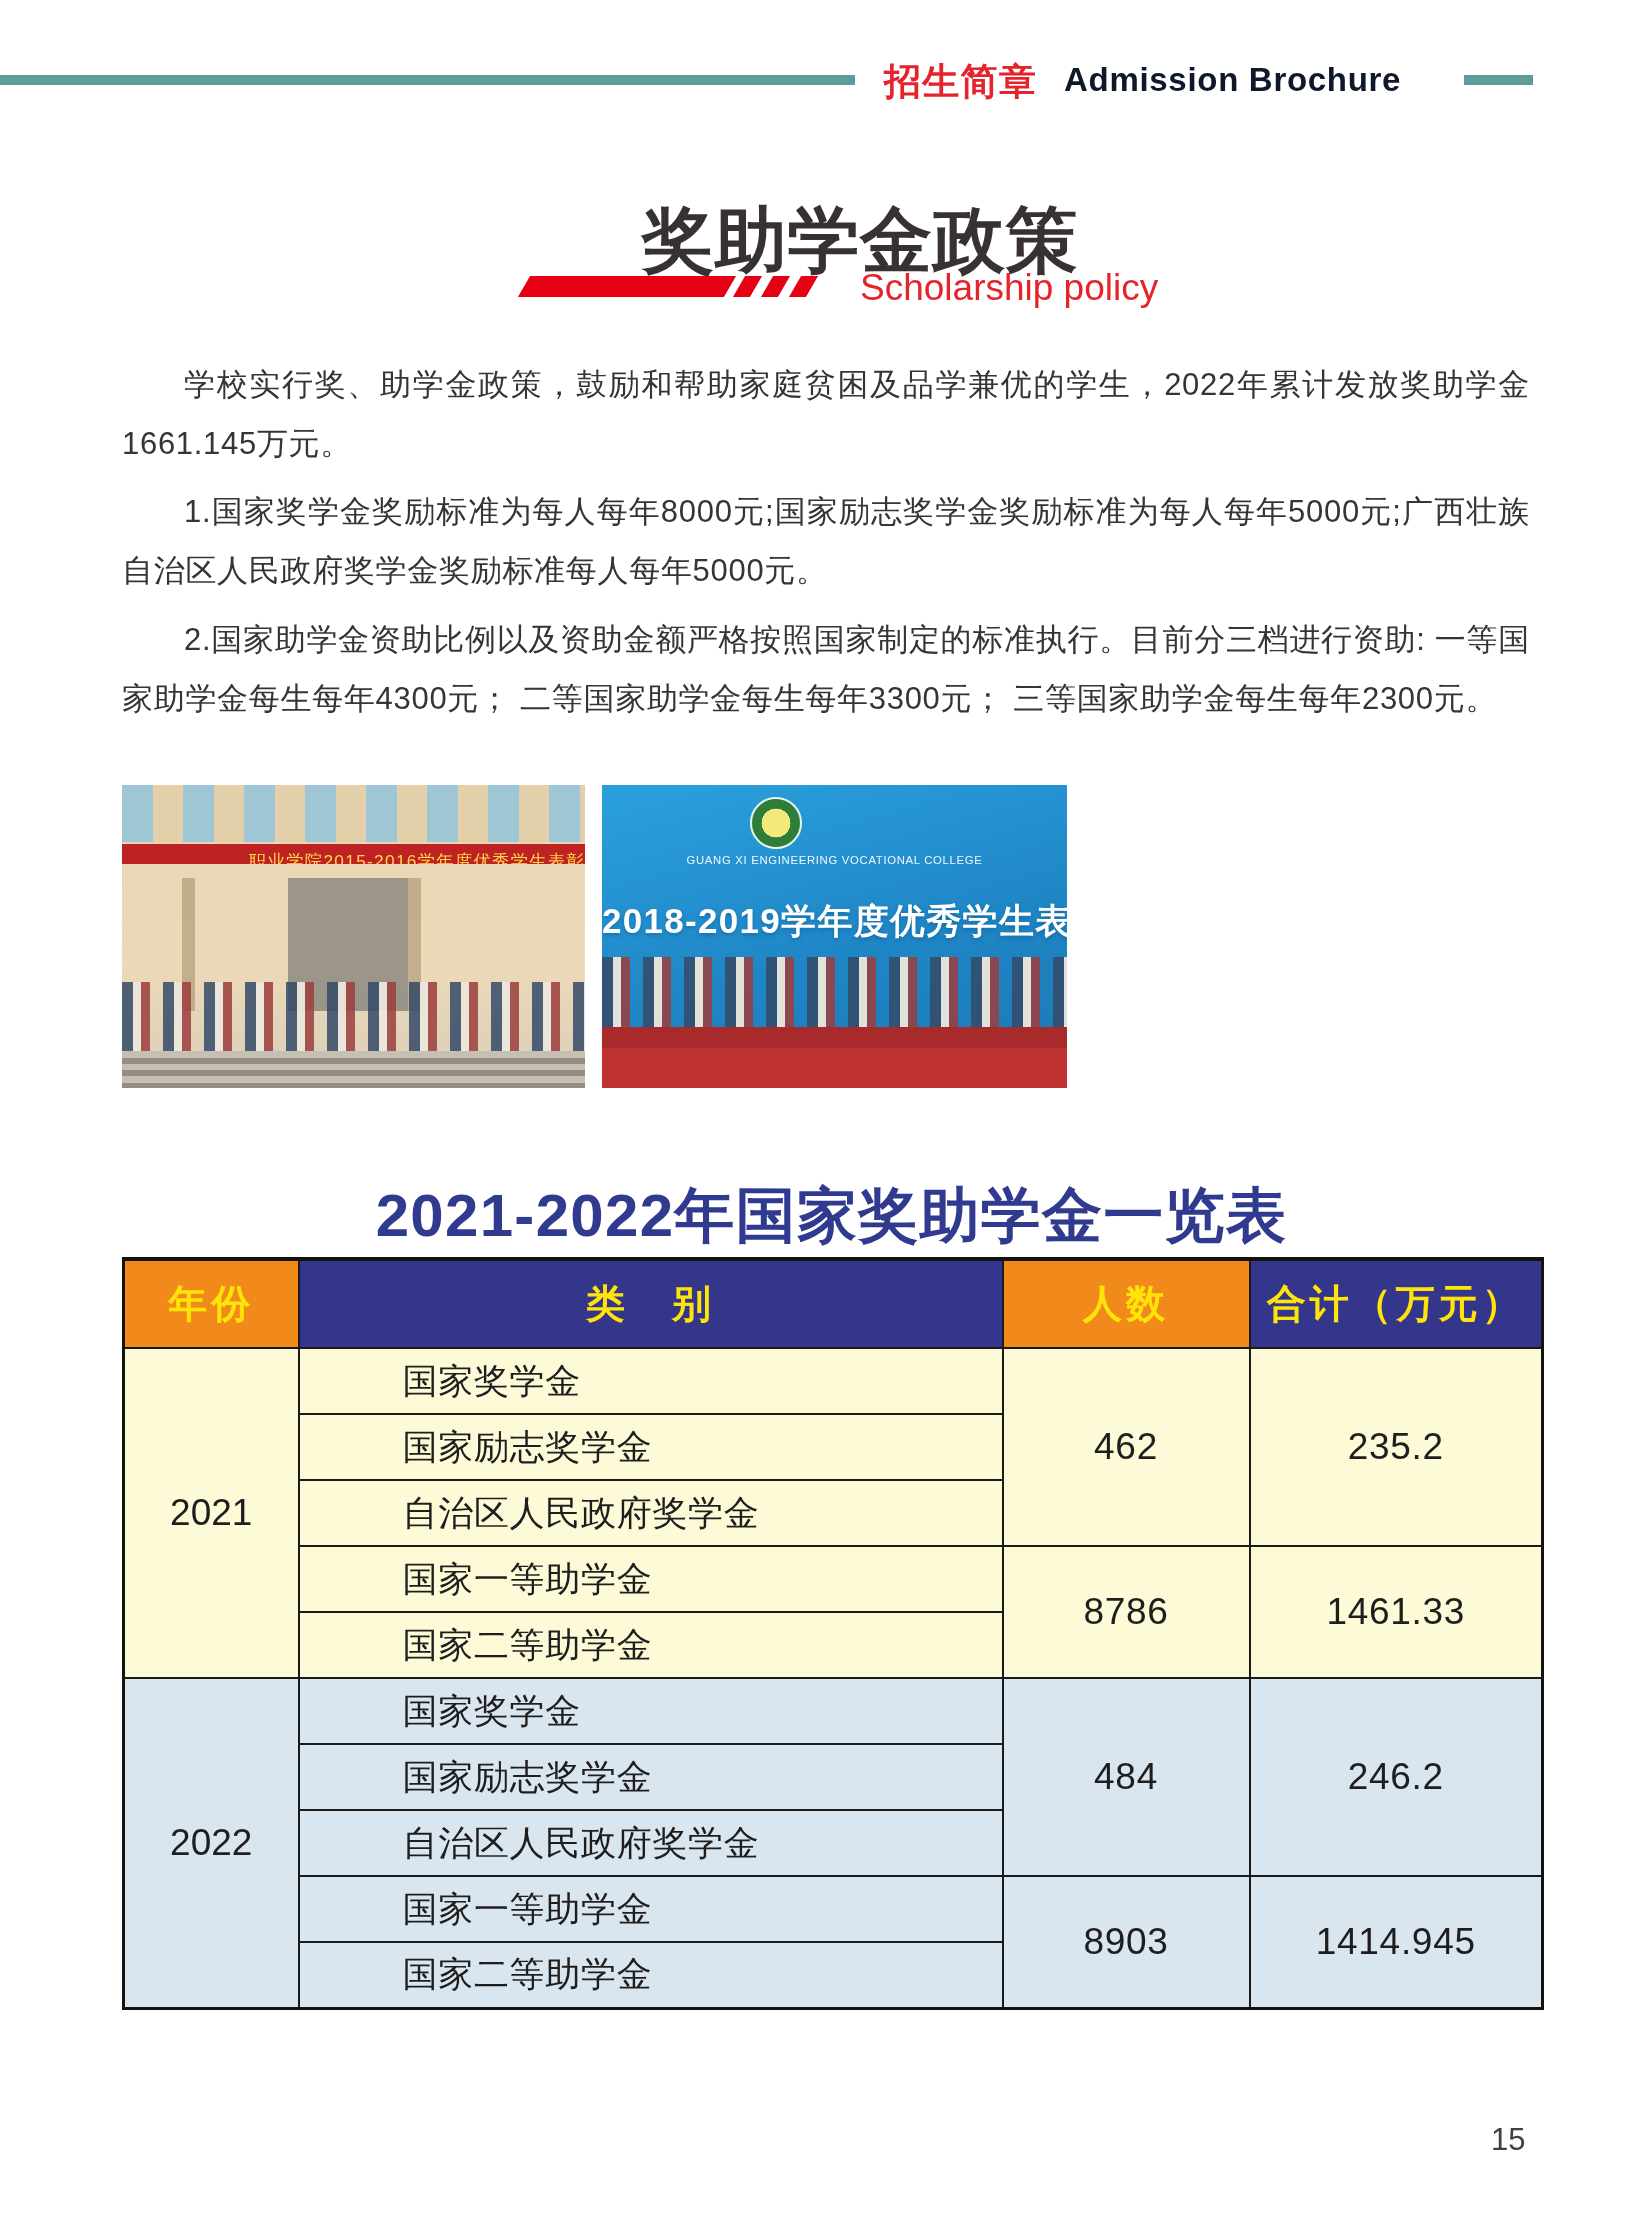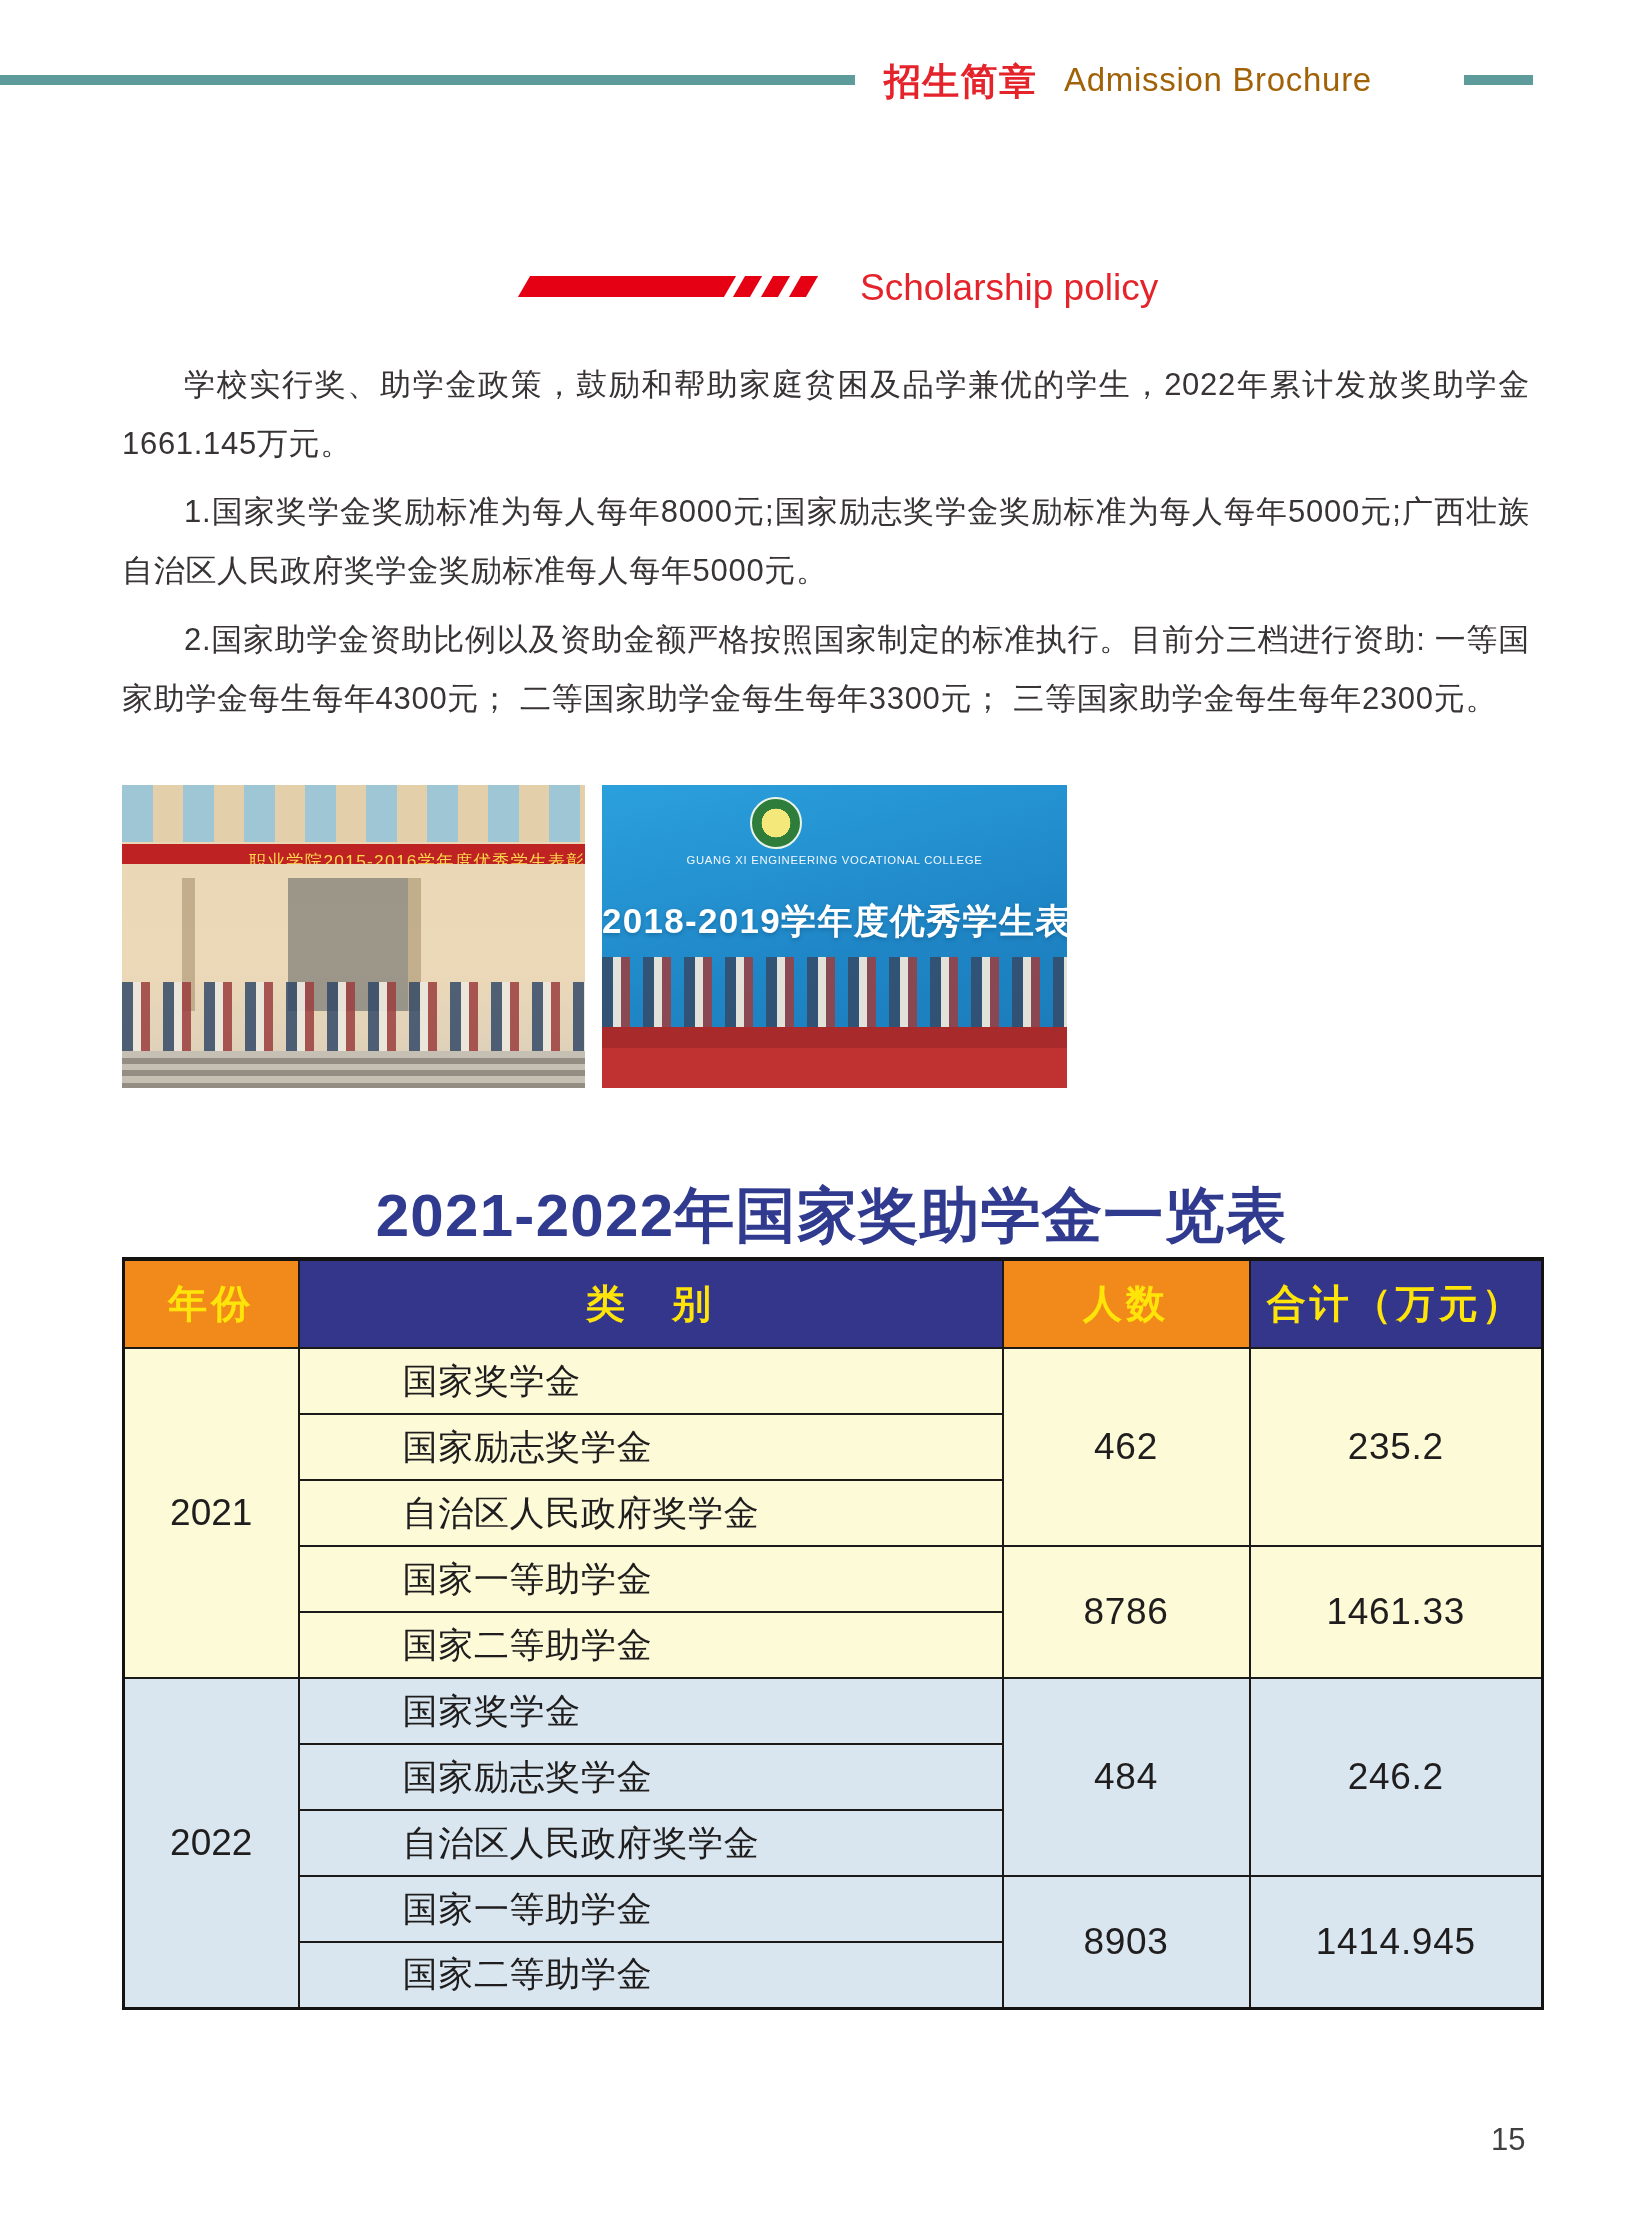--- a/index.html
+++ b/index.html
@@ -9,21 +9,21 @@
     font-family:"Liberation Sans","DejaVu Sans",sans-serif;
     position:relative; overflow:hidden;
     color:#383334;
   }
   .page { position:absolute; inset:0; }
 
   
   .teal-bar  { position:absolute; left:0;   top:75px; width:855px; height:10px; background:#5e9c9c; }
   .teal-dash { position:absolute; left:1464px; top:75px; width:69px; height:10px; background:#5e9c9c; }
   .hdr-cn { position:absolute; left:884px; top:57px; font-size:37px; font-weight:bold; color:#e5232b; letter-spacing:1.3px; }
-  .hdr-en { position:absolute; left:1064px; top:61px; font-size:33px; color:#a16207; letter-spacing:0.7px; }
+  .hdr-en { position:absolute; left:1064px; top:61px; font-size:33px; color:#0f172a; letter-spacing:0.7px;font-weight:bold; }
 
   
   .sec-title { position:absolute; left:642px; top:193px; font-size:72px; font-weight:bold; color:#383134; letter-spacing:0.7px; }
   .red-bar   { position:absolute; left:524px; top:276px; width:206px; height:21px; background:#e60013; transform:skewX(-30deg); }
   .slash     { position:absolute; top:276px; width:17.3px; height:21px; background:#e60013; transform:skewX(-30deg); }
   .slash.s1 { left:739px; } .slash.s2 { left:767px; } .slash.s3 { left:795px; }
   .sec-en   { position:absolute; left:860px; top:267px; font-size:37px; color:#e5232b; }
 
   
   .body-text { position:absolute; left:122px; top:355px; width:1408px; }
@@ -111,20 +111,21 @@
 </head>
 <body>
 
 <div class="page">
 
   <div class="teal-bar"></div>
   <div class="hdr-cn">招生简章</div>
   <div class="hdr-en">Admission Brochure</div>
   <div class="teal-dash"></div>
 
+  <div class="sec-title">奖助学金政策</div>
   <div class="red-bar"></div>
   <i class="slash s1"></i>
   <i class="slash s2"></i>
   <i class="slash s3"></i>
   <div class="sec-en">Scholarship policy</div>
 
   <div class="body-text">
     <p>学校实行奖、助学金政策，鼓励和帮助家庭贫困及品学兼优的学生，2022年累计发放奖助学金1661.145万元。</p>
     <p>1.国家奖学金奖励标准为每人每年8000元;国家励志奖学金奖励标准为每人每年5000元;广西壮族自治区人民政府奖学金奖励标准每人每年5000元。</p>
     <p>2.国家助学金资助比例以及资助金额严格按照国家制定的标准执行。目前分三档进行资助: 一等国家助学金每生每年4300元； 二等国家助学金每生每年3300元； 三等国家助学金每生每年2300元。</p>

